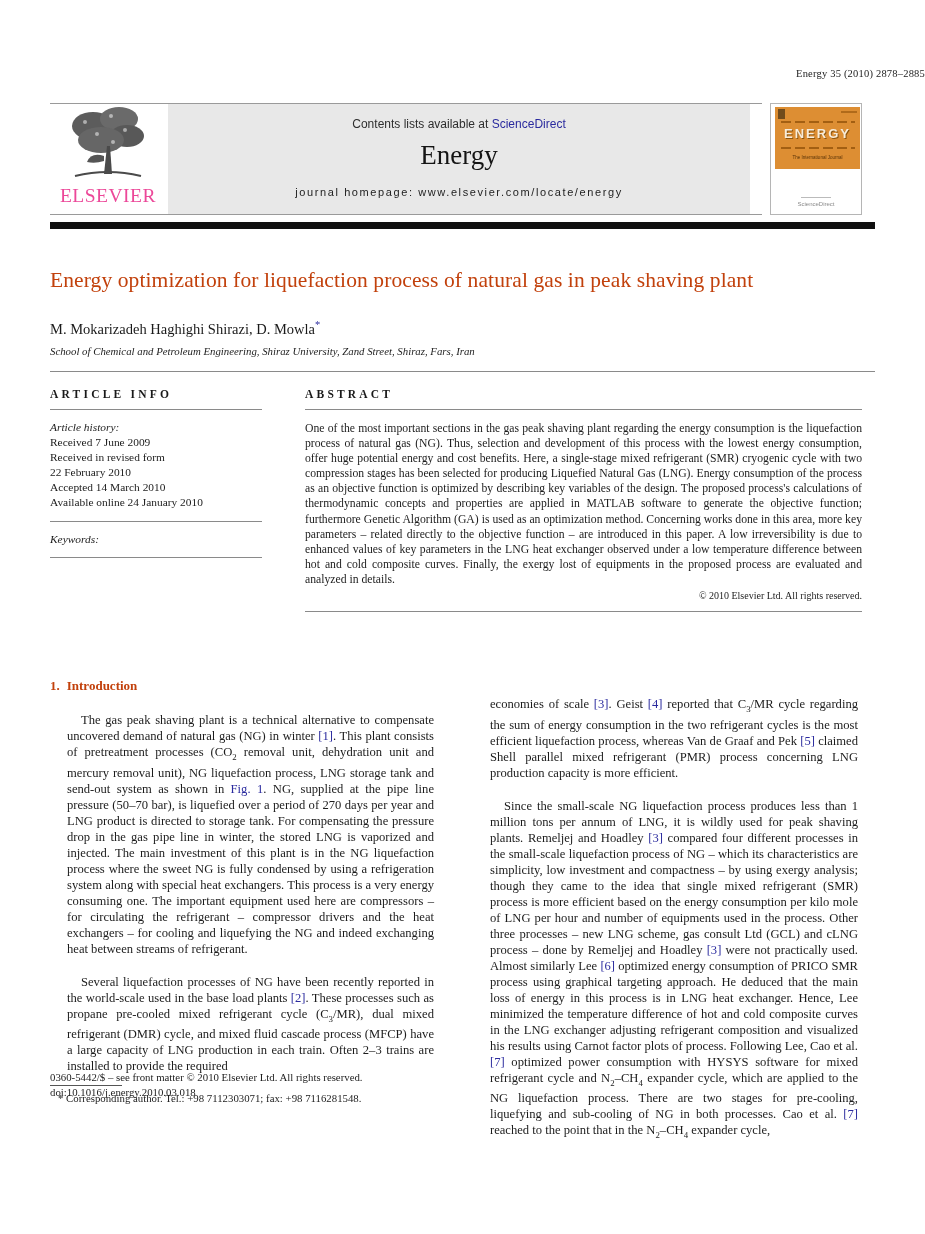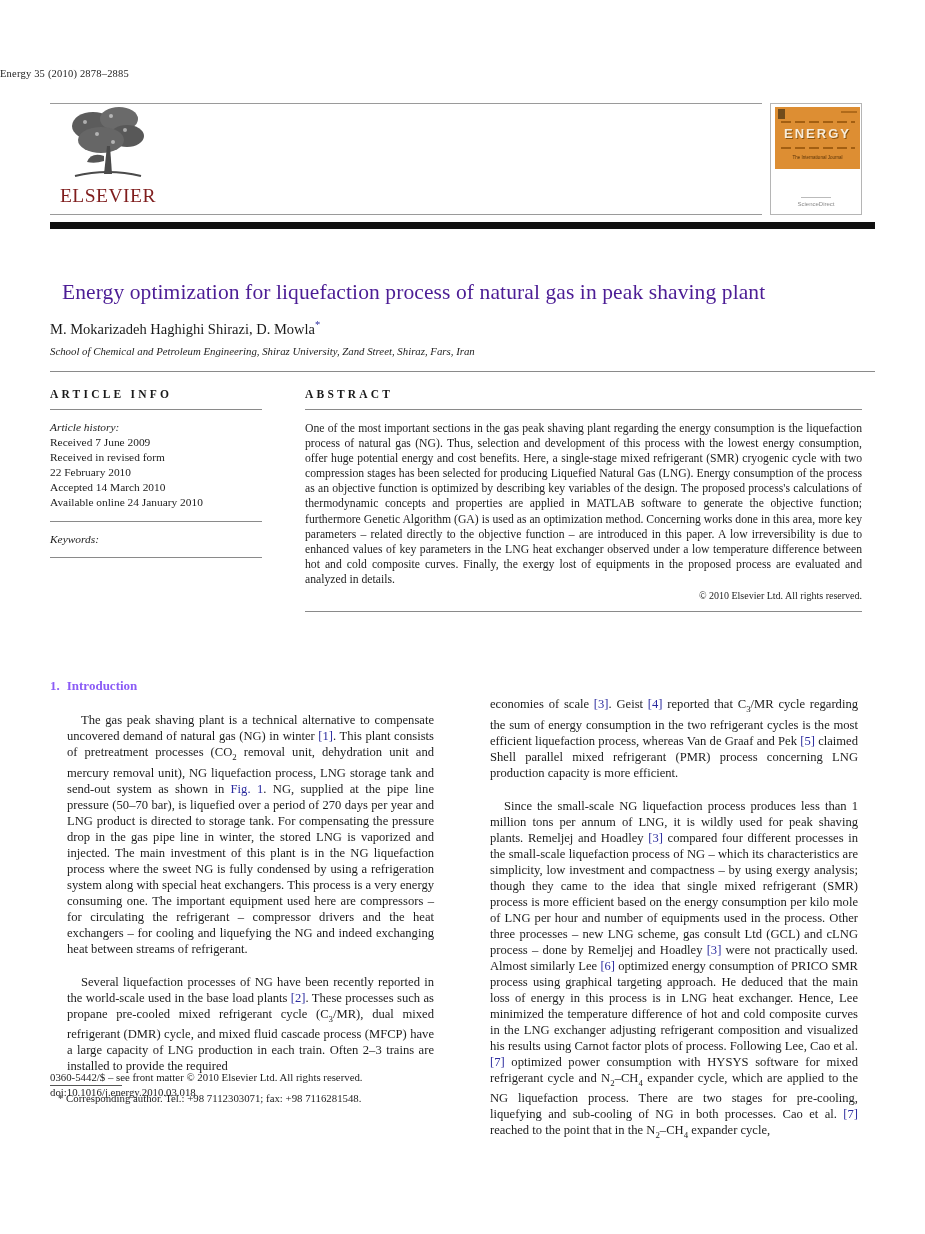--- a/index.html
+++ b/index.html
@@ -1,28 +1,28 @@
 <!DOCTYPE html>
 <html lang="en"><head>
 <meta charset="utf-8">
 <style>
   html,body{margin:0;padding:0;background:#fff;}
   .page{position:relative;width:925px;height:1234px;background:#ffffff;
         font-family:"Liberation Serif",serif;color:#1c1c1c;overflow:hidden;}
 
   
-  .running-head{position:absolute;top:68px;left:0;width:100%;text-align:left;
+  .running-head{position:absolute;top:68px;left:0;width:100%;text-align:right;
                 font-size:10.5px;letter-spacing:.2px;color:#222;}
 
   
   .header{position:absolute;top:103px;left:50px;width:825px;height:112px;}
   .header-rule-top{position:absolute;top:0;left:0;width:712px;height:0;border-top:1px solid #9a9a9a;}
   .header-rule-bottom{position:absolute;top:111px;left:0;width:712px;height:0;border-top:1px solid #9a9a9a;}
   .logo-box{position:absolute;top:1px;left:0;width:116px;height:110px;background:#fff;text-align:center;}
-  .publisher-wordmark{color:#7f1d1d;font-size:19.5px;letter-spacing:.5px;margin-top:-3px;
+  .publisher-wordmark{color:#ec4899;font-size:19.5px;letter-spacing:.5px;margin-top:-3px;
                       font-family:"Liberation Serif",serif;}
   .banner{position:absolute;left:118px;top:1px;width:582px;height:110px;background:#e8e8e8;
           text-align:center;font-family:"Liberation Sans",sans-serif;}
   .contents-line{margin-top:13px;font-size:12px;color:#2e2e2e;}
   .link{color:#2a2a9e;}
   .journal-title{font-family:"Liberation Serif",serif;font-size:27px;color:#141414;margin-top:9px;}
   .homepage-line{font-size:11px;letter-spacing:1.6px;color:#222;margin-top:15px;}
 
   
   .cover{position:absolute;left:720px;top:0;width:92px;height:112px;background:#fff;
@@ -37,43 +37,43 @@
                   letter-spacing:2px;color:#f8ecd9;text-shadow:1px 1px 0 #8a5510;}
   .cover-subtitle{position:absolute;top:47px;width:100%;text-align:center;font-size:5px;
                   transform:scale(.9);color:#5a3408;font-family:"Liberation Sans",sans-serif;}
   .cover-brandline{position:absolute;bottom:16px;left:30px;right:30px;height:1px;background:#bbb;}
   .cover-brand{position:absolute;bottom:7px;width:100%;text-align:center;font-size:6px;color:#8a8a8a;
                font-family:"Liberation Sans",sans-serif;}
 
   .black-bar{position:absolute;top:222px;left:50px;width:825px;height:7px;background:#101010;}
 
   
-  .title{position:absolute;top:268px;left:50px;width:825px;margin:12px;font-weight:normal;
-         font-size:21.5px;letter-spacing:.1px;color:#4c1d95;}
+  .title{position:absolute;top:268px;left:50px;width:825px;margin:0;font-weight:normal;
+         font-size:21.5px;letter-spacing:.1px;color:#c2410c;}
   .authors{position:absolute;top:319px;left:50px;width:825px;font-size:14.5px;color:#1a1a1a;}
   .corresponding-marker{color:#2a2a9e;font-size:10.5px;vertical-align:super;}
   .affiliation{position:absolute;top:345px;left:50px;width:825px;font-size:10.8px;font-style:italic;}
 
   
   .meta{position:absolute;top:371px;left:50px;width:825px;border-top:1px solid #8a8a8a;display:flex;}
   .info-col{width:212px;flex:none;}
   .abs-col{width:557px;flex:none;margin-left:43px;}
   .section-head{font-size:11.5px;font-weight:bold;letter-spacing:3.2px;margin-top:16px;color:#191919;}
   .head-rule{border-top:1px solid #8a8a8a;margin-top:9px;height:0;}
   .sep-rule{border-top:1px solid #8a8a8a;margin-top:10px;height:0;}
   .info-block{font-size:11.4px;line-height:15.1px;margin-top:10px;}
   .it{font-style:italic;}
   .abs-text{font-size:11.7px;line-height:15.1px;text-align:justify;margin:11px 0 0 0;}
   .abs-copyright{text-align:right;font-size:10px;margin-top:3px;}
 
   
   .body{position:absolute;top:678px;left:50px;width:825px;display:flex;}
   .col-left{width:401px;flex:none;}
   .col-right{width:402px;flex:none;margin-left:22px;padding-top:1px;}
-  .intro-heading{font-size:13px;font-weight:bold;margin:0 0 18px 0;color:#8b5cf6;font-family:Liberation Serif, serif;}
+  .intro-heading{font-size:13px;font-weight:bold;margin:0 0 18px 0;color:#c2410c;font-family:Liberation Serif, serif;}
   .intro-heading .htext{margin-left:7px;}
   .body-p{font-size:12.6px;line-height:16px;text-align:justify;margin:17px;hyphens:auto;}
   .body-p.indent{text-indent:14px;}
   sub{font-size:70%;}
 
   
   .footnote{position:absolute;top:1085px;left:50px;width:402px;font-size:10.8px;line-height:14.5px;}
   .fn-rule{width:72px;border-top:1px solid #555;margin-bottom:5px;height:0;}
   .fn-line1{padding-left:8px;}
   .fn-line2{padding-left:16px;}
@@ -103,20 +103,25 @@
           <circle cx="36" cy="30" r="2" fill="#ffffff" opacity=".5"></circle>
           <circle cx="52" cy="38" r="2" fill="#ffffff" opacity=".5"></circle>
           <path d="M46 42 L43 70 L51 70 L49 42 Z" fill="#4a4a4a"></path>
           <path d="M43 52 Q30 48 26 58 Q34 60 43 57 Z" fill="#555555"></path>
           <path d="M14 72 Q47 64 80 72" stroke="#4a4a4a" stroke-width="2" fill="none"></path>
         </svg>
       </span>
       <div class="publisher-wordmark">ELSEVIER</div>
     </div>
 
+    <div class="banner">
+      <div class="contents-line"><span>Contents lists available at </span><span class="link">ScienceDirect</span></div>
+      <div class="journal-title">Energy</div>
+      <div class="homepage-line">journal homepage: www.elsevier.com/locate/energy</div>
+    </div>
 
     <div class="cover">
       <div class="cover-orange">
         <div class="cover-glyph"></div>
         <div class="cover-topline"></div>
         <div class="cover-row" style="top:14px;"></div>
         <div class="cover-masthead">ENERGY</div>
         <div class="cover-row" style="top:40px;"></div>
         <div class="cover-subtitle">The International Journal</div>
       </div>

